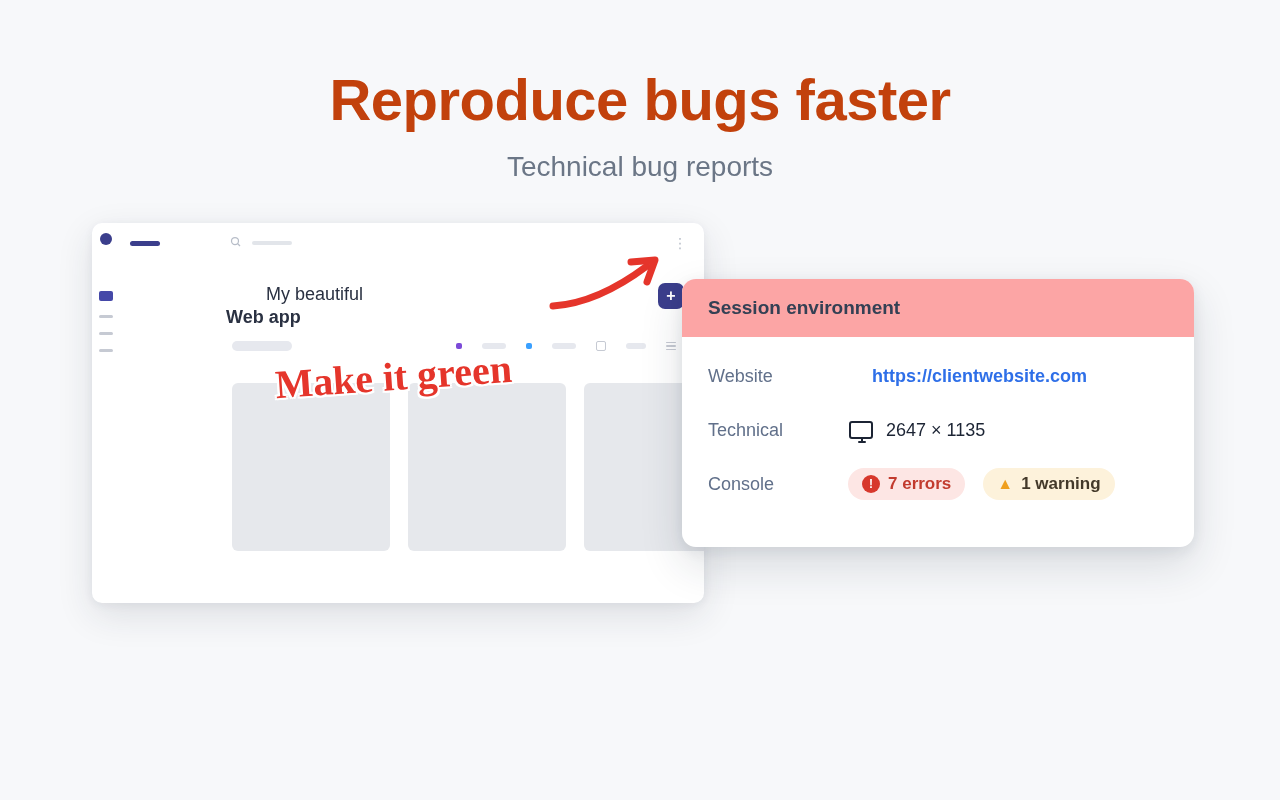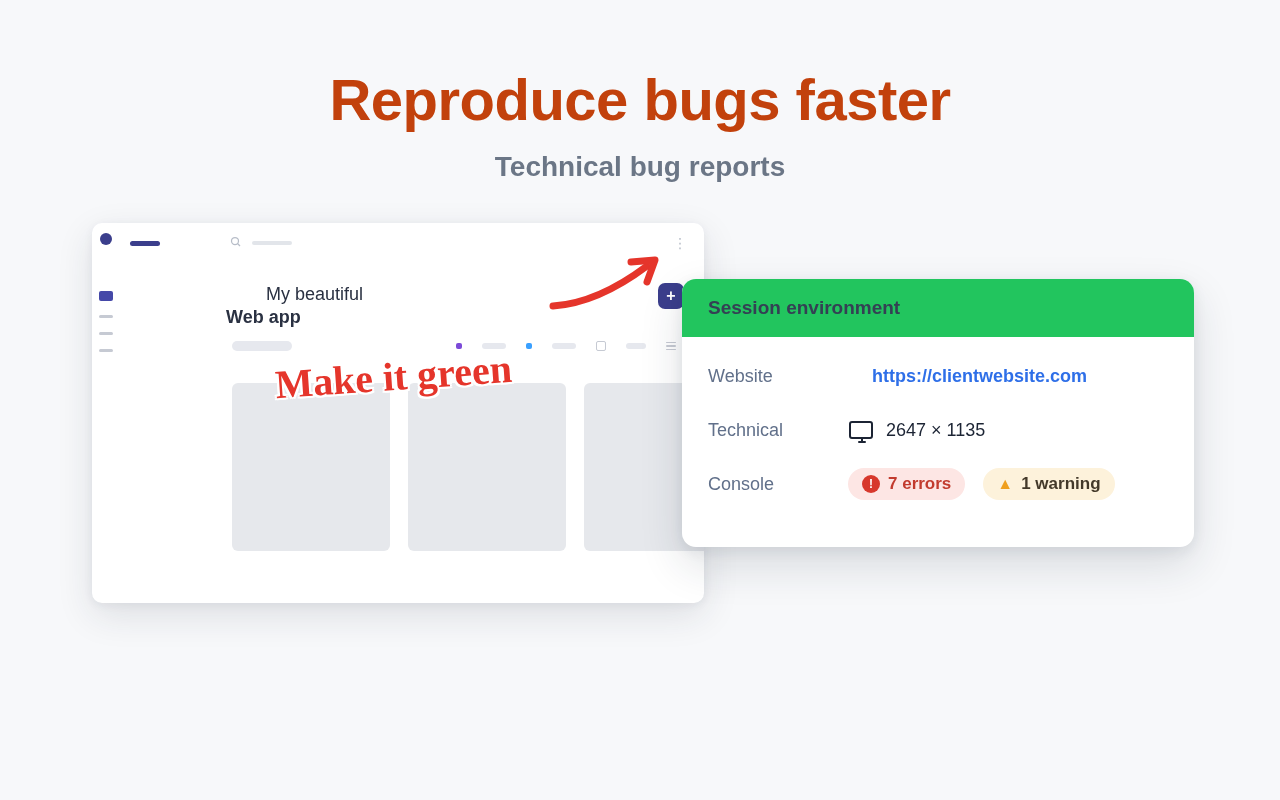--- a/index.html
+++ b/index.html
@@ -14,21 +14,21 @@
   text-align: center;
   font-size: 58px;
   font-weight: 700;
   color: #c2410c;
   margin-top: 66px;
   letter-spacing: -0.5px;
 }
 .subhead {
   text-align: center;
   font-size: 28px;
-  font-weight: 700;
+  font-weight: 400;
   color: #6b7686;
   margin-top: 18px;
 }
 .stage { position: relative; width: 100%; height: 560px; margin-top: 30px; }
 
 
 .appwin {
   position: absolute;
   left: 92px; top: 10px;
   width: 612px; height: 380px;
@@ -88,21 +88,21 @@
 
 .sess {
   position:absolute; left: 682px; top: 66px;
   width: 512px;
   background:#fff;
   border-radius: 14px;
   box-shadow: 0 18px 44px rgba(30,40,60,0.14), 0 4px 14px rgba(30,40,60,0.08);
   overflow:hidden;
 }
 .sess-head {
-  background:#22c55e;
+  background:#fca5a5;
   padding: 18px 26px;
   font-size: 19px; font-weight:600; color:#344054;
 }
 .sess-body { padding: 12px 26px 36px 26px; }
 .srow { display:flex; align-items:center; min-height:54px; }
 .slabel { width: 140px; color:#61708a; font-size:18px; }
 .sval { display:flex; align-items:center; gap:12px; font-size:18px; color:#1c2434; font-weight:500; }
 .sval a { color:#2e6fe8; text-decoration:none; font-weight:600;margin-left:24px; }
 .ic { width:26px; height:26px; display:flex; align-items:center; justify-content:center; }
 

